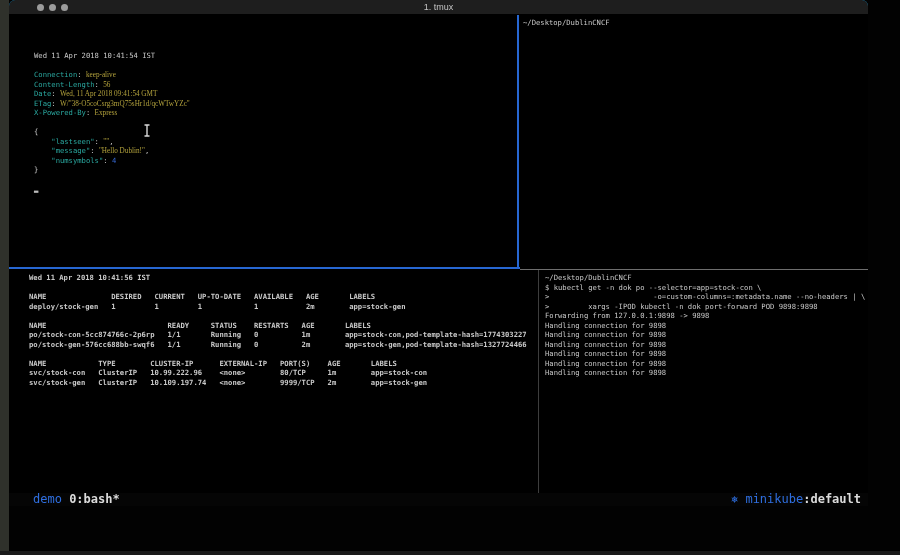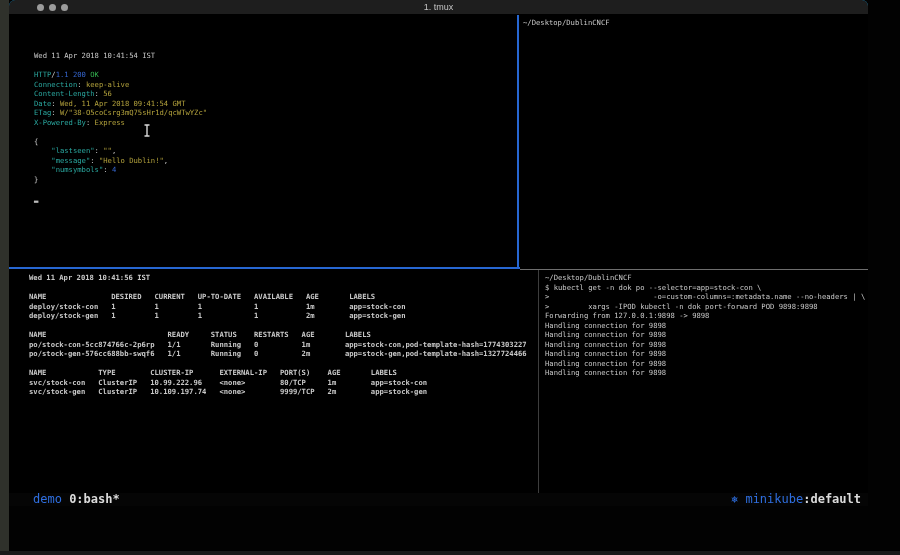--- a/index.html
+++ b/index.html
@@ -28,21 +28,21 @@
 
   .div-v-top{position:absolute;left:508px;top:0;width:2px;height:252px;background:#2767d2;}
   .div-h-left{position:absolute;left:0;top:252px;width:511px;height:2px;background:#2767d2;}
   .div-h-right{position:absolute;left:511px;top:254px;width:348px;height:1px;background:#6e6e6e;}
   .div-v-bottom{position:absolute;left:529px;top:255px;width:1px;height:223px;background:#3d3d3d;}
 
   .tline{height:9.5px;line-height:9.5px;font-size:7.2px;white-space:pre;
          font-family:"DejaVu Sans Mono",monospace;}
   .c-w{color:#c9c9c9;}
   .c-cy{color:#2aa8a0;}
-  .c-ye{color:#b3a23c;}
+  .c-ye{color:#b3a23c;font-family:Liberation Serif, serif;}
   .c-bl{color:#3566d0;}
   .c-gr{color:#33b04e;}
   .c-cur{color:#bdbdbd;}
 
   .statusbar{position:absolute;left:0;right:0;bottom:0;height:13px;background:#050505;
              font-size:12px;line-height:13px;}
   .status-left{position:absolute;left:24px;top:0;white-space:pre;}
   .status-right{position:absolute;right:7px;top:0;white-space:pre;}
   .st-blue{color:#2f6fe0;}
   .st-white{color:#dcdcdc;font-weight:bold;}
@@ -62,21 +62,20 @@
     <div class="tl-btn tl-min"></div>
     <div class="tl-btn tl-zoom"></div>
     <div class="win-title">1. tmux</div>
   </div>
 
   <div class="content">
 
     <div class="pane pane-tl">
         <div class="tline"><span class="c-w">Wed 11 Apr 2018 10:41:54 IST</span></div>
         <div class="tline"></div>
-        <div class="tline"><span class="c-cy">HTTP</span><span class="c-w">/</span><span class="c-bl">1.1</span><span class="c-w"> </span><span class="c-bl">200</span><span class="c-w"> </span><span class="c-gr">OK</span></div>
         <div class="tline"><span class="c-cy">Connection</span><span class="c-w">: </span><span class="c-ye">keep-alive</span></div>
         <div class="tline"><span class="c-cy">Content-Length</span><span class="c-w">: </span><span class="c-ye">56</span></div>
         <div class="tline"><span class="c-cy">Date</span><span class="c-w">: </span><span class="c-ye">Wed, 11 Apr 2018 09:41:54 GMT</span></div>
         <div class="tline"><span class="c-cy">ETag</span><span class="c-w">: </span><span class="c-ye">W/"38-O5coCsrg3mQ75sHr1d/qcWTwYZc"</span></div>
         <div class="tline"><span class="c-cy">X-Powered-By</span><span class="c-w">: </span><span class="c-ye">Express</span></div>
         <div class="tline"></div>
         <div class="tline"><span class="c-w">{</span></div>
         <div class="tline"><span class="c-w">    </span><span class="c-cy">"lastseen"</span><span class="c-w">: </span><span class="c-ye">""</span><span class="c-w">,</span></div>
         <div class="tline"><span class="c-w">    </span><span class="c-cy">"message"</span><span class="c-w">: </span><span class="c-ye">"Hello Dublin!"</span><span class="c-w">,</span></div>
         <div class="tline"><span class="c-w">    </span><span class="c-cy">"numsymbols"</span><span class="c-w">: </span><span class="c-bl">4</span></div>
@@ -86,21 +85,20 @@
       </div>
 
     <div class="pane pane-tr">
         <div class="tline"><span class="c-w">~/Desktop/DublinCNCF</span></div>
       </div>
 
     <div class="pane pane-bl">
         <div class="tline"><span class="c-w">Wed 11 Apr 2018 10:41:56 IST</span></div>
         <div class="tline"></div>
         <div class="tline"><span class="c-w">NAME               DESIRED   CURRENT   UP-TO-DATE   AVAILABLE   AGE       LABELS</span></div>
-        <div class="tline"><span class="c-w">deploy/stock-con   1         1         1            1           1m        app=stock-con</span></div>
         <div class="tline"><span class="c-w">deploy/stock-gen   1         1         1            1           2m        app=stock-gen</span></div>
         <div class="tline"></div>
         <div class="tline"><span class="c-w">NAME                            READY     STATUS    RESTARTS   AGE       LABELS</span></div>
         <div class="tline"><span class="c-w">po/stock-con-5cc874766c-2p6rp   1/1       Running   0          1m        app=stock-con,pod-template-hash=1774303227</span></div>
         <div class="tline"><span class="c-w">po/stock-gen-576cc688bb-swqf6   1/1       Running   0          2m        app=stock-gen,pod-template-hash=1327724466</span></div>
         <div class="tline"></div>
         <div class="tline"><span class="c-w">NAME            TYPE        CLUSTER-IP      EXTERNAL-IP   PORT(S)    AGE       LABELS</span></div>
         <div class="tline"><span class="c-w">svc/stock-con   ClusterIP   10.99.222.96    &lt;none&gt;        80/TCP     1m        app=stock-con</span></div>
         <div class="tline"><span class="c-w">svc/stock-gen   ClusterIP   10.109.197.74   &lt;none&gt;        9999/TCP   2m        app=stock-gen</span></div>
       </div>

